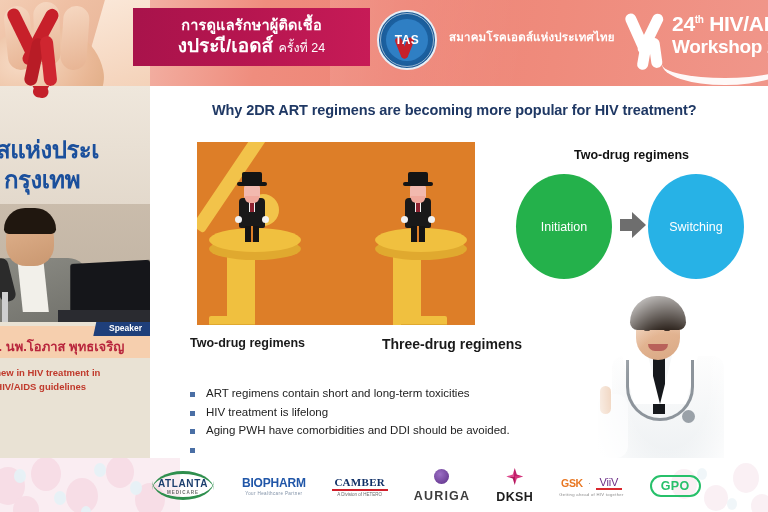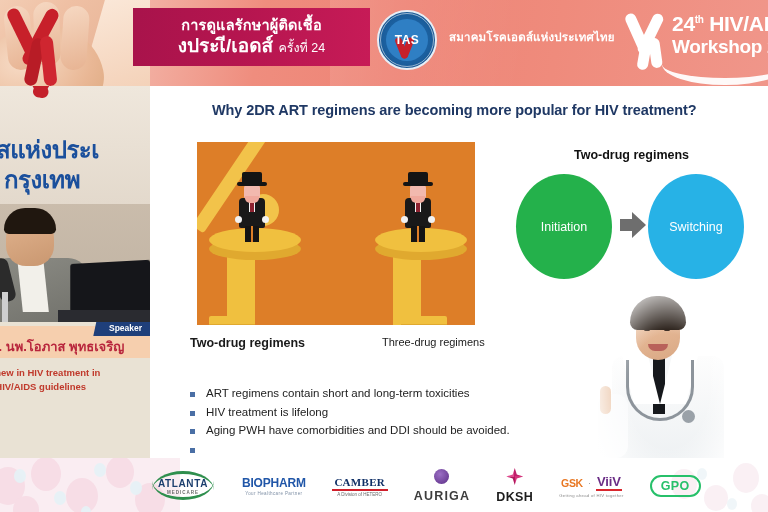--- a/index.html
+++ b/index.html
@@ -116,21 +116,21 @@
   .man .beard{position:absolute;left:15px;top:24px;width:14px;height:7px;background:#f0a99d;border-radius:0 0 5px 5px;}
   .man .tie{position:absolute;left:20px;top:28px;width:4px;height:12px;background:#8e2230;}
   .man .coat{position:absolute;left:9px;top:26px;width:26px;height:30px;background:#191919;border-radius:4px 4px 2px 2px;}
   .man .shirt{position:absolute;left:19px;top:26px;width:6px;height:14px;background:#f4f4f4;}
   .man .legs{position:absolute;left:15px;top:54px;width:14px;height:16px;background:#141414;}
   .man .legs:after{content:"";position:absolute;left:6px;top:0;width:2px;height:16px;background:#dd7e28;}
   .man .handL{position:absolute;left:5px;top:44px;width:7px;height:7px;border-radius:50%;background:#f2f2f2;}
   .man .handR{position:absolute;left:32px;top:44px;width:7px;height:7px;border-radius:50%;background:#f2f2f2;}
 
   .cap-two{position:absolute;left:40px;top:250px;font-size:12.5px;font-weight:800;color:#1a1a1a;}
-  .cap-three{position:absolute;left:232px;top:250px;font-size:11px;font-weight:400;color:#1a1a1a;}
+  .cap-three{position:absolute;left:232px;top:250px;font-size:14px;font-weight:700;color:#1a1a1a;}
 
   .tdr-head{position:absolute;left:424px;top:62px;font-size:12.5px;font-weight:800;color:#111;white-space:nowrap;}
   .circle{position:absolute;border-radius:50%;display:flex;align-items:center;justify-content:center;
     color:#fff;font-size:12.5px;font-weight:400;}
   .c-init{left:366px;top:88px;width:96px;height:105px;background:#24b14b;}
   .c-switch{left:498px;top:88px;width:96px;height:105px;background:#27b2e6;}
   .arrow{position:absolute;left:470px;top:126px;width:26px;height:26px;}
   .arrow .stem{position:absolute;left:0;top:7px;width:14px;height:12px;background:#6e6e6e;}
   .arrow .head{position:absolute;left:12px;top:0px;width:0;height:0;border-top:13px solid transparent;border-bottom:13px solid transparent;border-left:14px solid #6e6e6e;}
 
@@ -180,21 +180,21 @@
   .l-dksh{display:flex;align-items:center;gap:5px;}
   .l-dksh-m{width:17px;height:17px;background:
      conic-gradient(from 0deg,#c0206a 0 25%,#d4347c 0 50%,#b01a5e 0 75%,#e04a8e 0 100%);
      clip-path:polygon(50% 0,62% 38%,100% 50%,62% 62%,50% 100%,38% 62%,0 50%,38% 38%);}
   .l-dksh-t{font-size:12.5px;font-weight:800;color:#1d1d1d;letter-spacing:.4px;}
   .l-gsk{display:flex;flex-direction:column;align-items:center;}
   .l-gsk-row{display:flex;align-items:center;gap:5px;}
   .l-gsk-t{font-size:10.5px;font-weight:800;color:#e87722;letter-spacing:-.3px;}
   .l-gsk-dot{font-size:9px;color:#999;}
   .l-viiv{display:flex;flex-direction:column;align-items:center;}
-  .l-viiv-t{font-size:13px;font-weight:700;color:#6b2d86;letter-spacing:-.2px;}
+  .l-viiv-t{font-size:11px;font-weight:400;color:#6b2d86;letter-spacing:-.2px;}
   .l-viiv-bar{width:26px;height:2px;background:#d9272e;}
   .l-gsk-s{font-size:4.2px;color:#8a8a8a;margin-top:2px;letter-spacing:.3px;}
   .l-gpo{border:2px solid #27c06a;border-radius:12px;padding:2px 9px;}
   .l-gpo-t{font-size:12.5px;font-weight:700;color:#27c06a;letter-spacing:.4px;}
 </style>
 </head>
 <body>
 
 <div id="stage">
 

